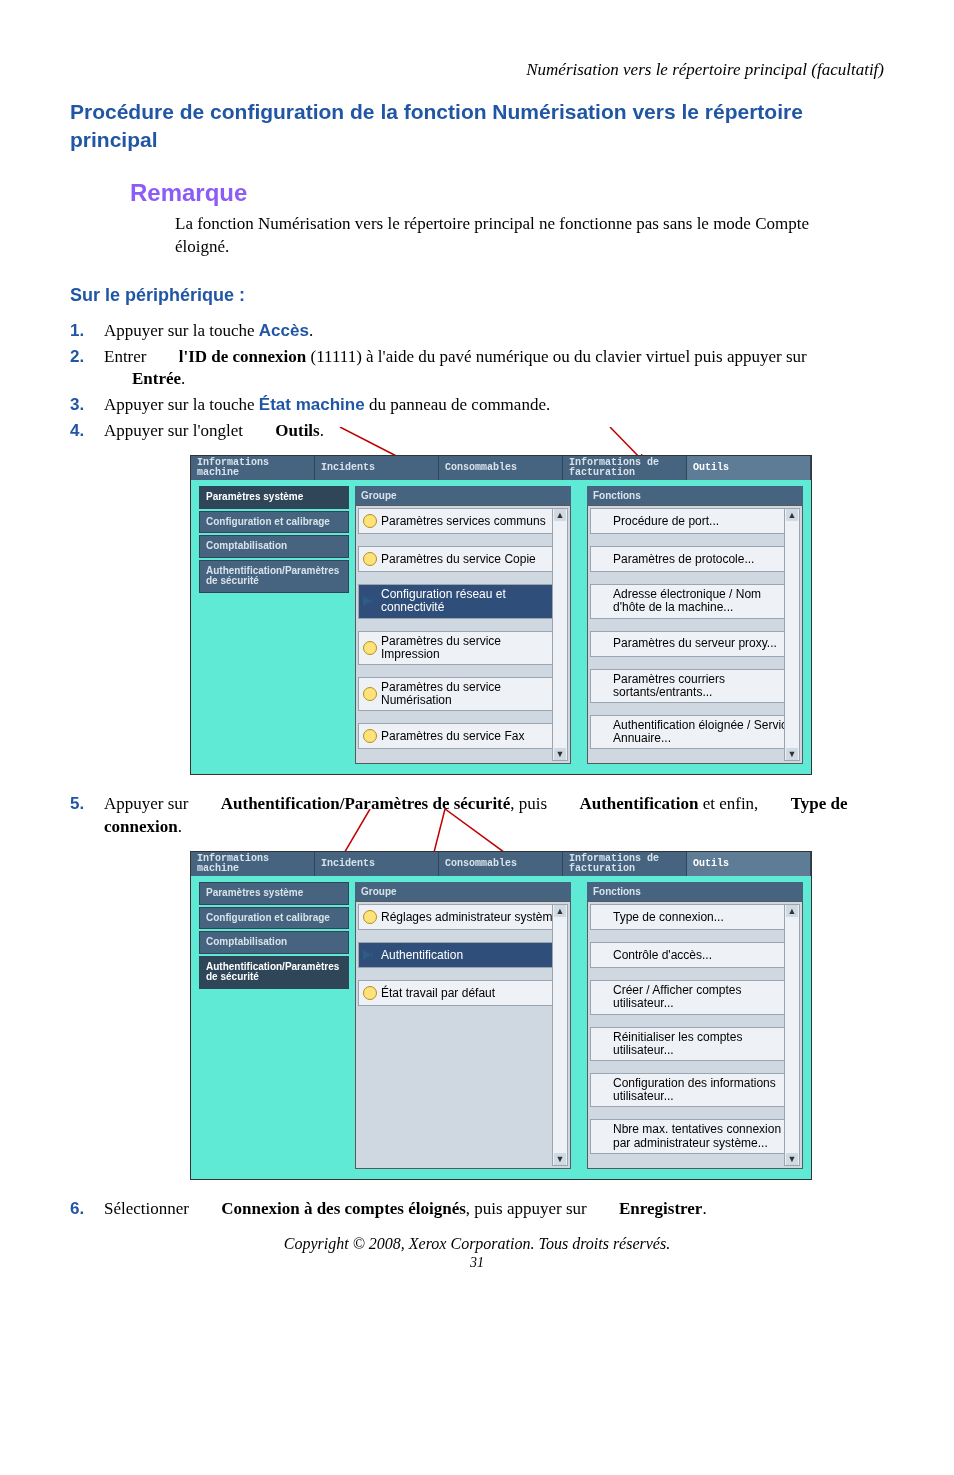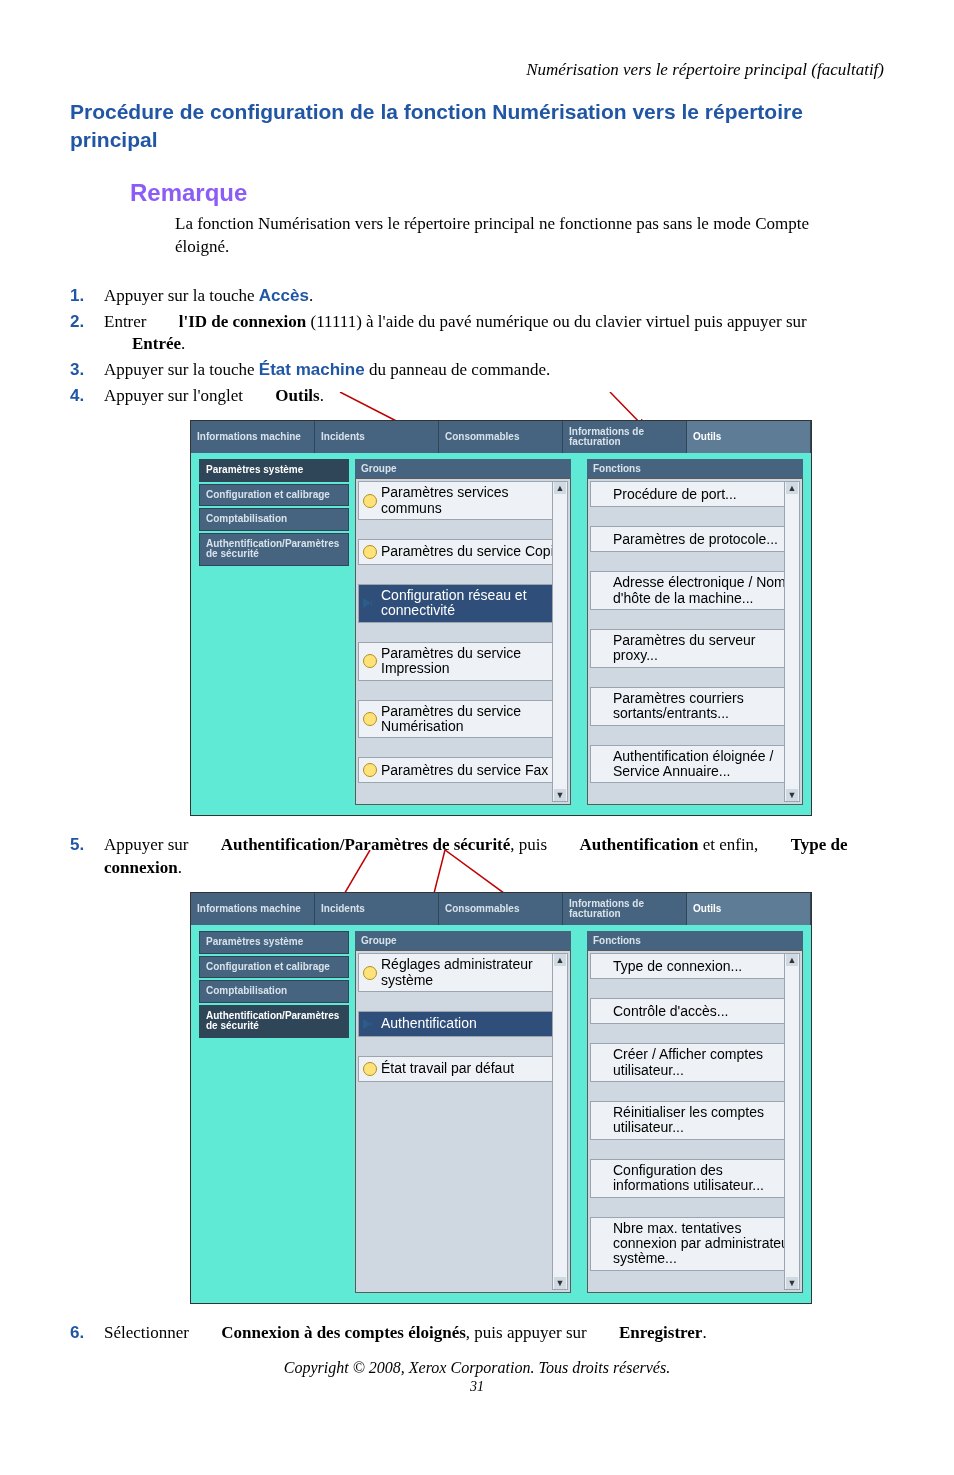--- a/index.html
+++ b/index.html
@@ -84,21 +84,22 @@
   .scr {
     position: relative;
     width: 620px;
     border: 1px solid #333;
     background: #8ea4b8;
     font-family: Arial, Helvetica, sans-serif;
     font-size: 11px;
   }
   .scr .tabs {
     display: flex;
-    height: 32px;
+    height: 24px;
+    font-family: Liberation Mono, monospace;
   }
   .scr .tab {
     flex: 1;
     background: #46647f;
     color: #d8e2ea;
     font-weight: bold;
     font-size: 10px;
     padding: 3px 6px;
     border-right: 1px solid #2f4558;
     display: flex;
@@ -156,23 +157,23 @@
     background: #cfd8e0;
     border: 1px solid #5a5a5a;
     padding: 2px;
     position: relative;
     flex: 1;
   }
   .scr .item {
     background: #eef2f6;
     border: 1px solid #9aa5af;
     padding: 3px 5px 3px 22px;
-    font-size: 14px;
+    font-size: 12px;
     color: #000;
-    margin-bottom: 19px;
+    margin-bottom: 12px;
     position: relative;
     min-height: 18px;
     line-height: 1.1;
     display: flex;
     align-items: center;
   }
   .scr .item.sel {
     background: #2f4f7a;
     color: #fff;
   }
@@ -242,20 +243,21 @@
 
 <div class="page">
 
   <div class="running-header">Numérisation vers le répertoire principal (facultatif)</div>
 
   <h1 class="section-title">Procédure de configuration de la fonction Numérisation vers le répertoire principal</h1>
 
   <h2 class="remarque">Remarque</h2>
   <p class="remarque-body">La fonction Numérisation vers le répertoire principal ne fonctionne pas sans le mode Compte éloigné.</p>
 
+  <h3 class="subhead">Sur le périphérique :</h3>
 
   <ol class="steps">
     <li>
       <span class="num">1.</span>
       <span class="body">
         <span>Appuyer sur la touche </span><span class="kw-blue">Accès</span><span>.</span>
       </span>
     </li>
     <li>
       <span class="num">2.</span>

